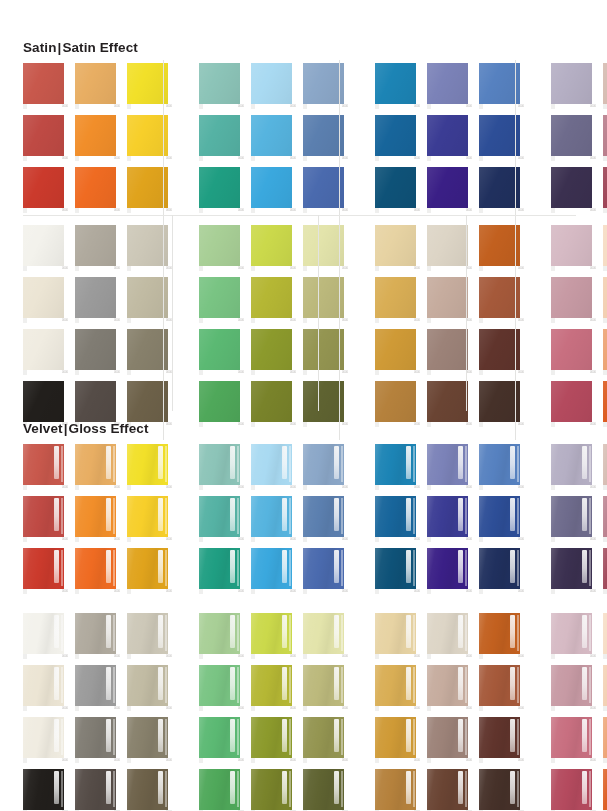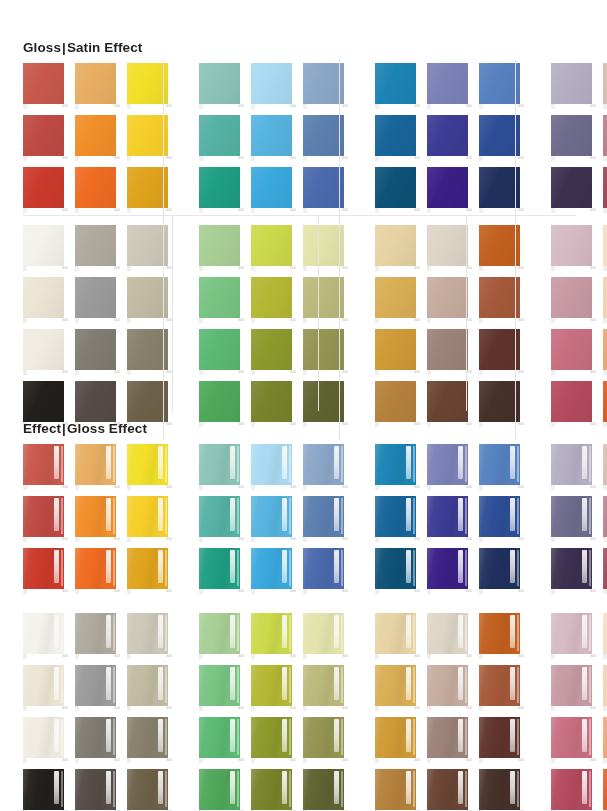--- a/index.html
+++ b/index.html
@@ -192,21 +192,21 @@
     width: 1px;
     background: #e3e3e1;
   }
 </style>
 </head>
 <body>
 
 <div class="page">
 
   <div class="section-title" id="silk-title">
-    <span class="t-bold">Gloss</span><span class="t-sep">|</span><span class="t-light">Satin Effect</span>
+    <span class="t-bold">Satin</span><span class="t-sep">|</span><span class="t-light">Satin Effect</span>
   </div>
 
   <div class="band" id="silk-band-1">
       <div class="group with-divider">
         <div class="group-row">
           <div class="tile">
             <div class="chip matte" style="background: rgb(200, 88, 76);"></div>
             <div class="tile-foot">
               <div class="mark"></div>
               <div class="code">0000</div>
@@ -814,21 +814,21 @@
             <div class="chip matte" style="background: rgb(220, 90, 31);"></div>
             <div class="tile-foot">
               <div class="mark"></div>
             </div>
           </div>
         </div>
       </div>
     </div>
 
   <div class="section-title" id="velvet-title">
-    <span class="t-bold">Effect</span><span class="t-sep">|</span><span class="t-light">Gloss Effect</span>
+    <span class="t-bold">Velvet</span><span class="t-sep">|</span><span class="t-light">Gloss Effect</span>
   </div>
 
   <div class="band" id="velvet-band-1">
       <div class="group">
         <div class="group-row">
           <div class="tile">
             <div class="chip gloss" style="background: rgb(200, 88, 76);">
               <div class="streak"></div>
               <div class="streak-2"></div>
             </div>

